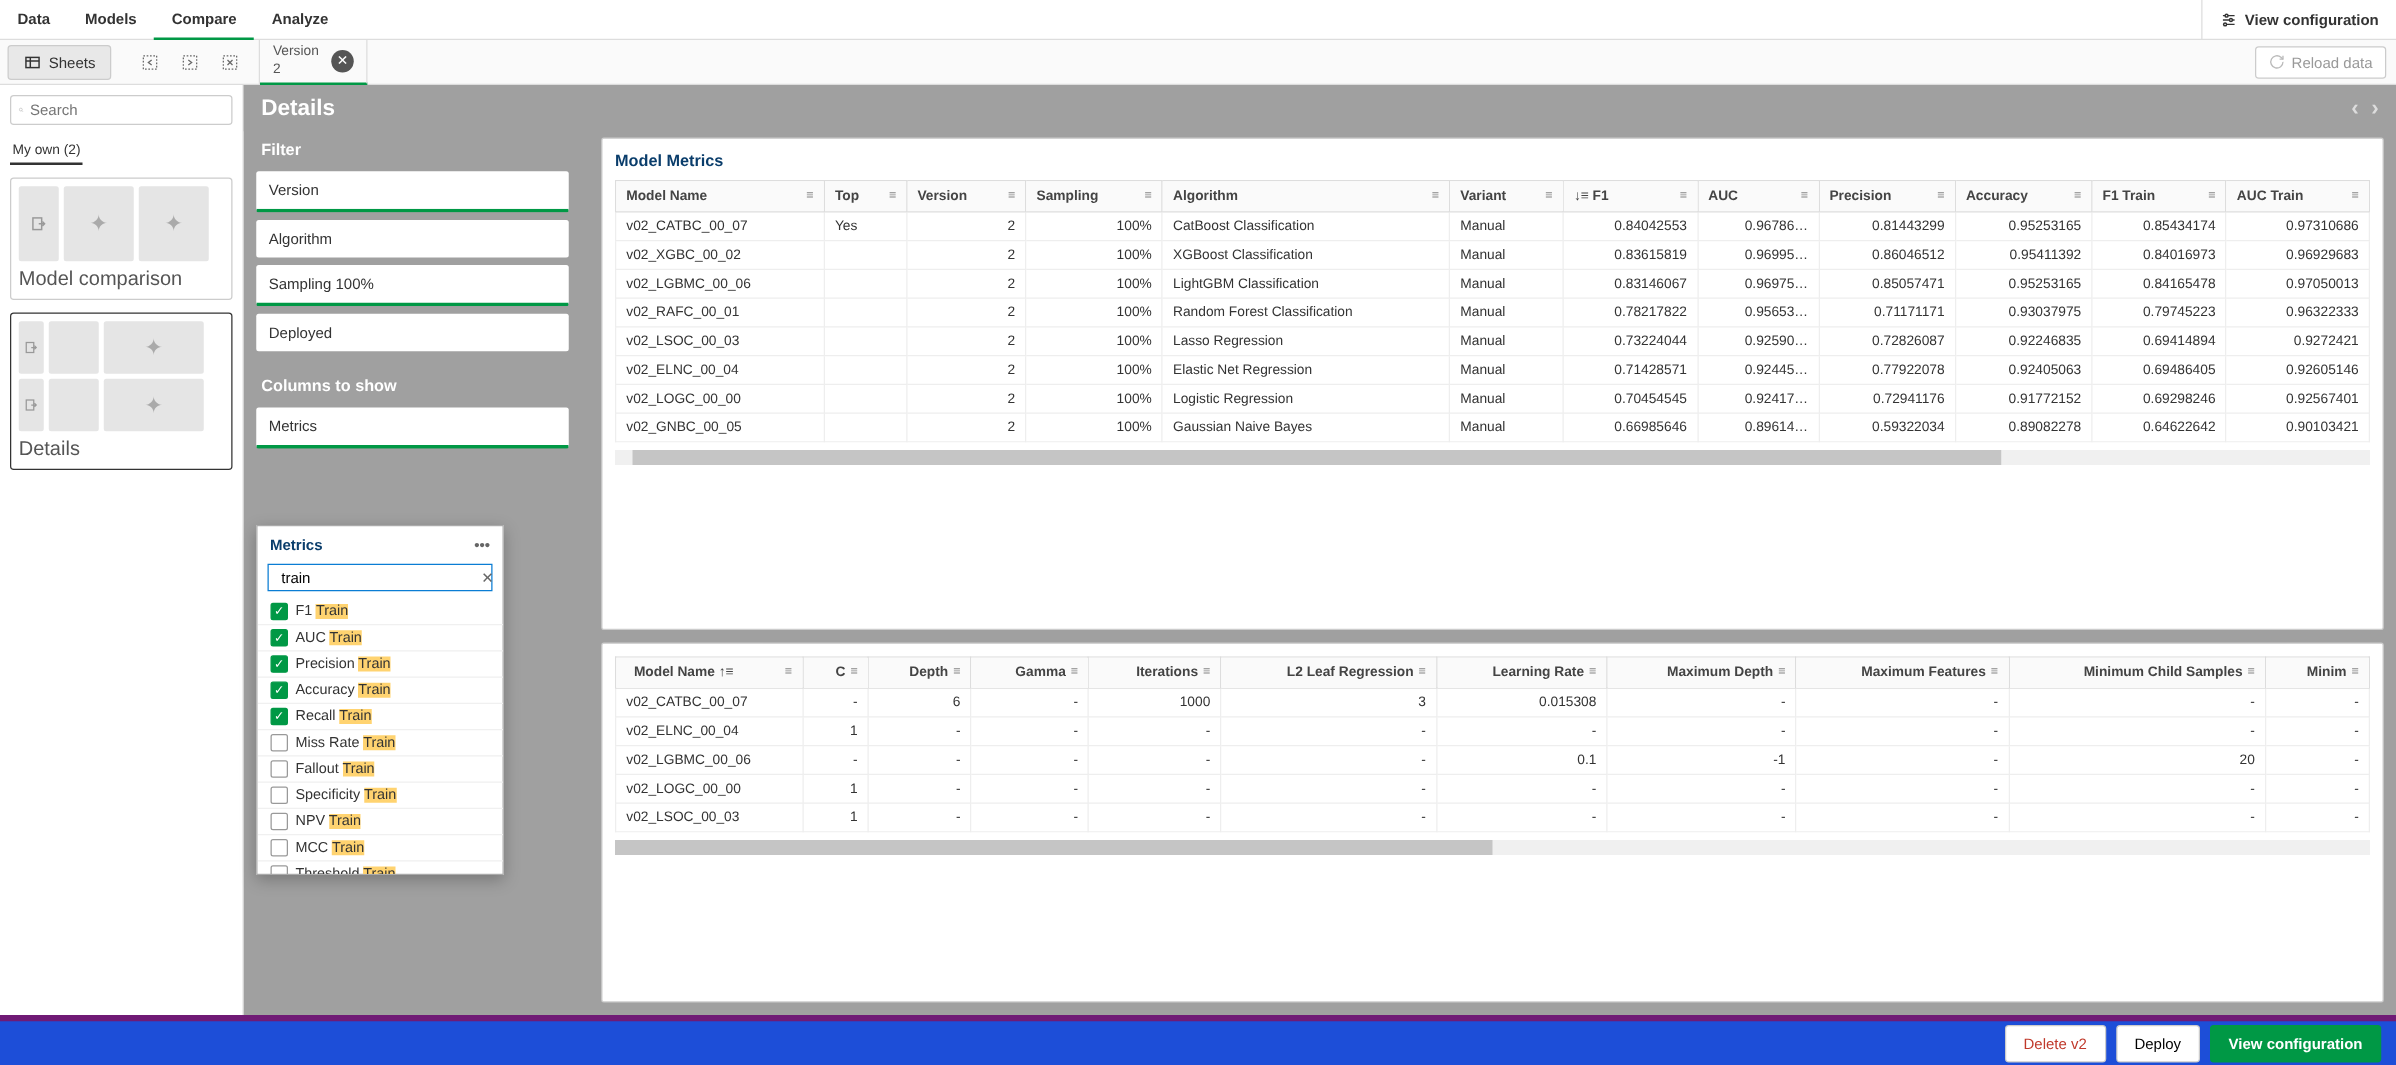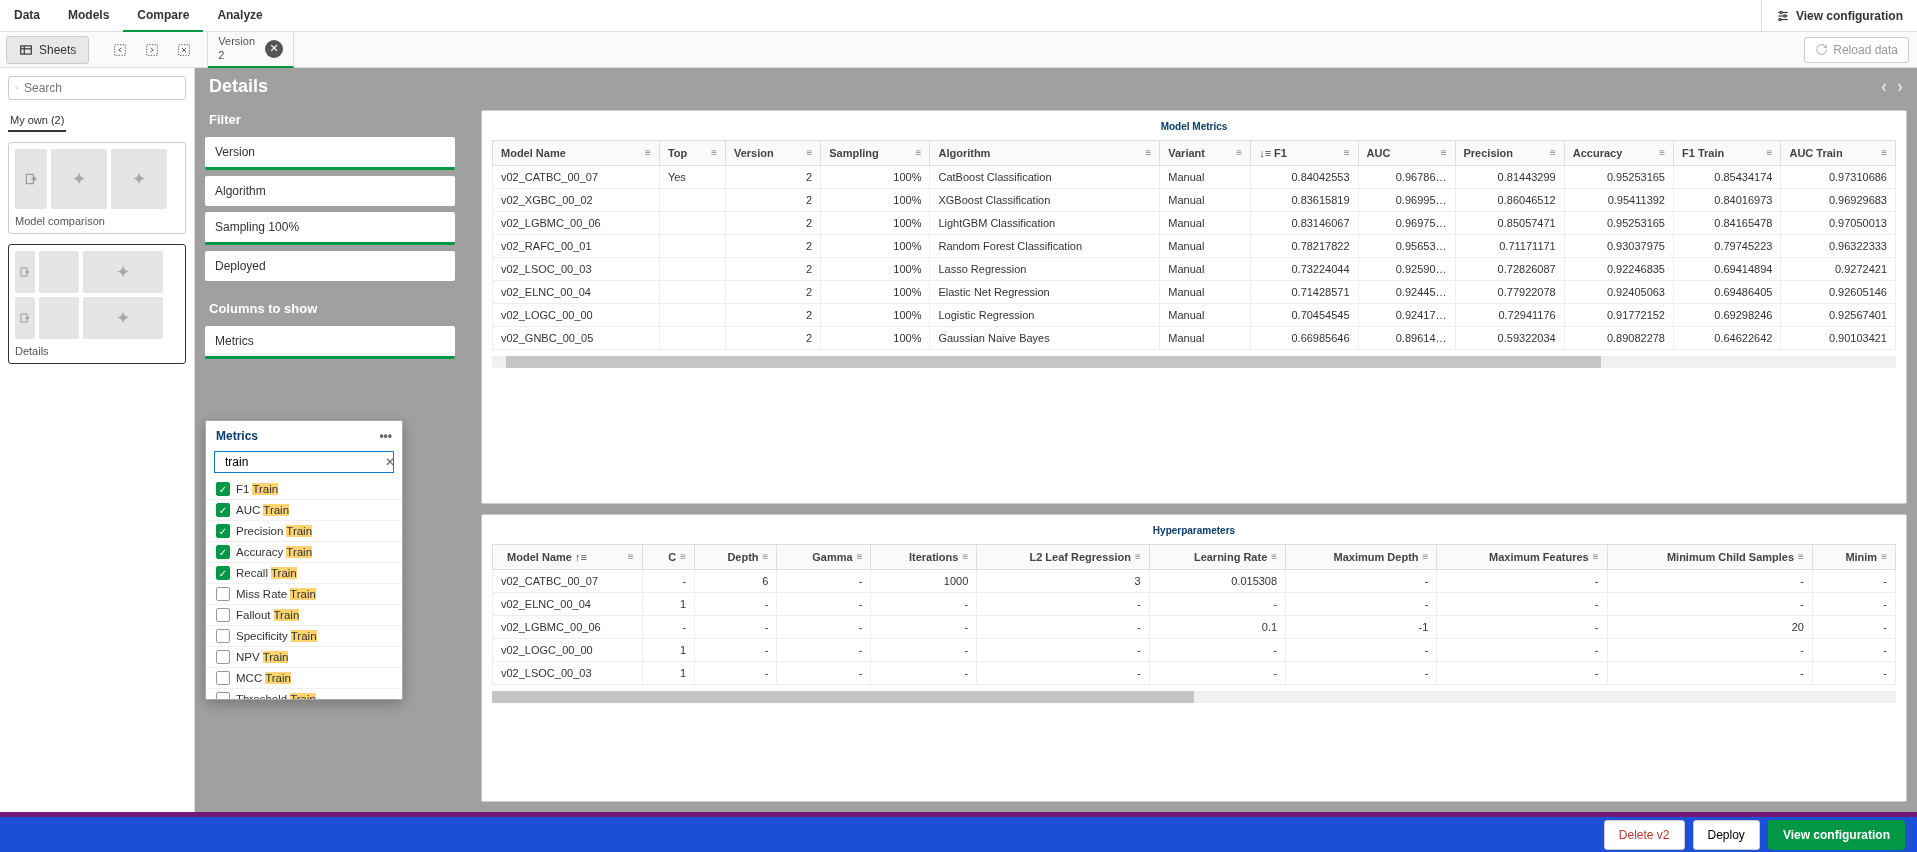--- a/index.html
+++ b/index.html
@@ -21,32 +21,32 @@
 .main-layout { display: flex; height: calc(852px - 68px - 40px); }
 .left-panel { width: 195px; border-right: 1px solid #ddd; padding: 8px; background: #fff; }
 .search-box { display: flex; align-items: center; border: 1px solid #ccc; border-radius: 3px; padding: 4px 6px; gap: 5px; }
 .search-box input { border: none; outline: none; font-size: 12px; flex: 1; }
 .myown { font-size: 11px; margin-top: 10px; padding: 4px 2px; border-bottom: 2px solid #333; display: inline-block; }
 .thumb-card { border: 1px solid #ccc; border-radius: 3px; margin-top: 10px; padding: 6px; }
 .thumb-card.active { border: 1.5px solid #333; }
 .thumb-grid { display: flex; flex-wrap: wrap; gap: 4px; }
 .thumb-box { background: #e5e5e5; border-radius: 2px; display: flex; align-items: center; justify-content: center; }
 .puzzle { color: #aaa; font-size: 18px; }
-.thumb-label { font-size: 11px; margin-top: 6px; color: #555; }
+.thumb-label { font-size: 16px; margin-top: 6px; color: #555; }
 .center-area { flex: 1; display: flex; background: #a0a0a0; gap: 10px; padding: 0; position: relative; }
 .details-header { position: absolute; top: 0; left: 0; right: 0; background: #a0a0a0; color: #fff; font-size: 18px; font-weight: 600; padding: 8px 14px; display: flex; align-items: center; }
 .details-header .nav-arrows { margin-left: auto; display: flex; gap: 10px; color: #ddd; }
 .inner-layout { display: flex; gap: 26px; margin-top: 42px; padding: 0 10px 10px 10px; width: 100%; }
 .filter-panel { width: 250px; background: #a0a0a0; display: flex; flex-direction: column; gap: 8px; position: relative; }
 .panel-section-title { color: #fff; font-weight: 600; font-size: 13px; padding: 2px 4px; }
 .filter-pill { background: #fff; border-radius: 2px; padding: 8px 10px; font-size: 12px; cursor: pointer; position: relative; }
 .filter-pill.active-green { border-bottom: 3px solid #009845; }
 .content-right { flex: 1; display: flex; flex-direction: column; gap: 10px; }
 .card { background: #fff; border: 1px solid #ccc; border-radius: 2px; padding: 10px; display: flex; flex-direction: column; }
-.card-title { color: #0a3d6b; font-weight: 700; font-size: 10px; margin-bottom: 8px; text-align: center; }
+.card-title { color: #0a3d6b; font-weight: 700; font-size: 13px; margin-bottom: 8px; }
 .data-table { width: 100%; border-collapse: collapse; font-size: 11px; }
 .data-table th { text-align: left; padding: 6px 8px; border: 1px solid #ddd; background: #fafafa; font-weight: 600; color: #444; position: relative; white-space: nowrap; }
 .data-table td { padding: 5px 8px; border: 1px solid #eee; white-space: nowrap; }
 .data-table td.num { text-align: right; }
 .th-menu { color: #888; font-size: 10px; margin-left: 4px; float: right; }
 .table-hscroll { overflow-x: auto; }
 .hscrollbar { height: 12px; background: #f0f0f0; margin-top: 6px; position: relative; }
 .hscrollbar .thumb { position: absolute; height: 12px; top: 0; background: #c5c5c5; }
 .popup { position: absolute; top: 310px; left: 0; width: 198px; background: #fff; border: 1px solid #aaa; box-shadow: 0 4px 12px rgba(0,0,0,0.25); z-index: 100; }
 .popup-header { display: flex; align-items: center; justify-content: space-between; padding: 8px 10px; font-size: 12px; color: #0a3d6b; font-weight: 600; }
@@ -411,21 +411,20 @@
                   </tr>
                 </tbody>
             </table>
           </div>
           <div class="hscrollbar">
               <div class="thumb" style="left:1%;width:78%"></div>
             </div>
         </div>
 
         <div class="card" style="flex:1">
-          <div class="card-title">Hyperparameters</div>
           <div class="table-hscroll">
             <table class="data-table">
               <thead>
                   <tr id="hp-head">
                     <th style="text-align: left;"><span class="th-menu">≡</span>&nbsp;&nbsp;Model Name ↑≡</th>
                     <th style="text-align: right;"><span class="th-menu">≡</span>&nbsp;&nbsp;C</th>
                     <th style="text-align: right;"><span class="th-menu">≡</span>&nbsp;&nbsp;Depth</th>
                     <th style="text-align: right;"><span class="th-menu">≡</span>&nbsp;&nbsp;Gamma</th>
                     <th style="text-align: right;"><span class="th-menu">≡</span>&nbsp;&nbsp;Iterations</th>
                     <th style="text-align: right;"><span class="th-menu">≡</span>&nbsp;&nbsp;L2 Leaf Regression</th>

